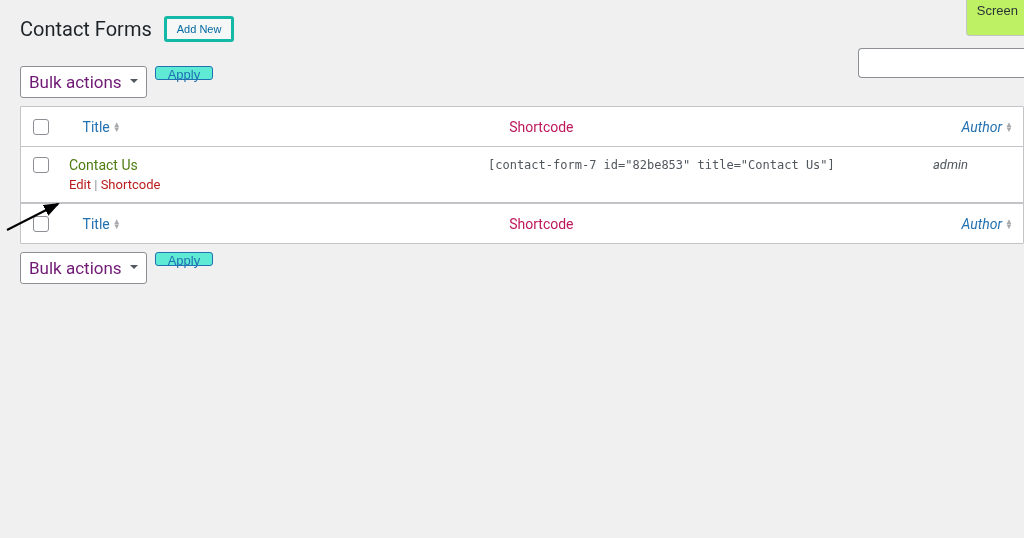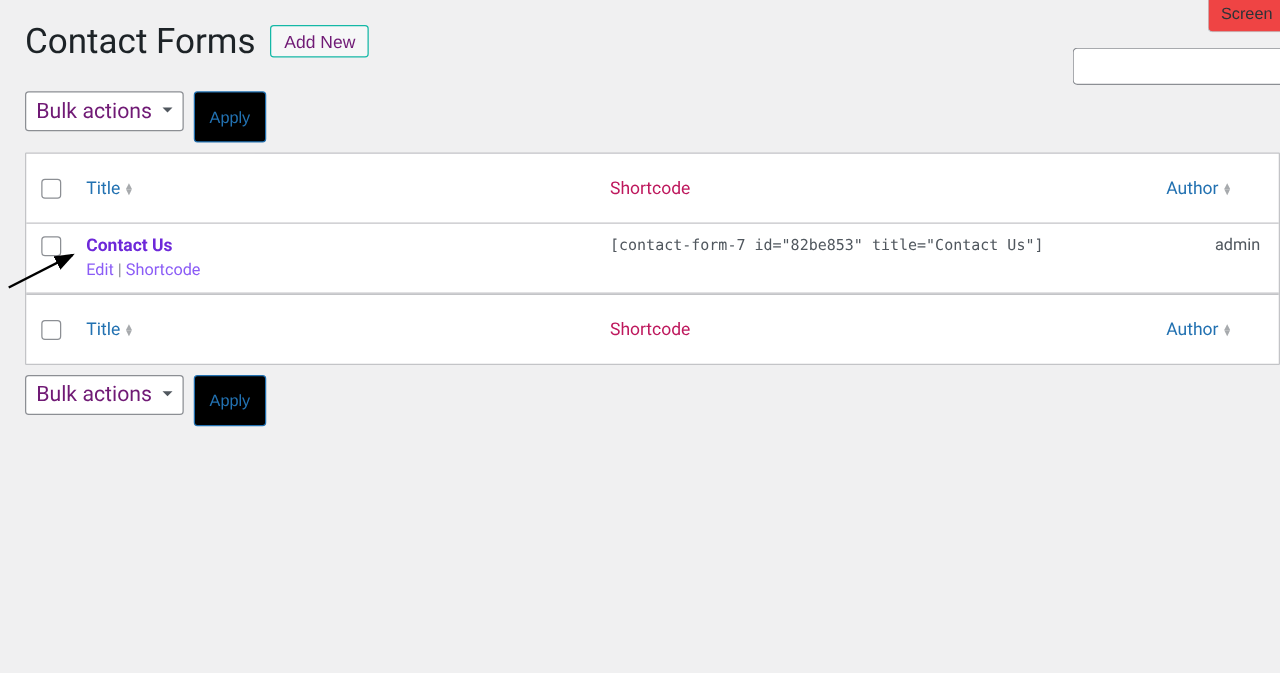--- a/index.html
+++ b/index.html
@@ -17,26 +17,26 @@
     .top-right {
       position: absolute;
       top: 0;
       right: 0;
       display: flex;
       flex-direction: column;
       align-items: flex-end;
       gap: 12px;
     }
     .screen-btn {
-      background: #ef4444;
+      background: #bef264;
       border: 1px solid #c3c4c7;
       border-right: none;
       border-top: none;
       border-radius: 0 0 0 4px;
-      padding: 3px 6px 7px 10px;
+      padding: 3px 6px 17px 10px;
       font-size: 13px;
       color: #2c3338;
       cursor: pointer;
     }
     .search-box {
       height: 30px;
       width: 166px;
       border: 1px solid #8c8f94;
       border-right: none;
       border-radius: 4px 0 0 4px;
@@ -45,31 +45,31 @@
       font-size: 14px;
     }
     .header {
       display: flex;
       align-items: center;
       gap: 12px;
       padding-top: 16px;
       padding-bottom: 24px;
     }
     .header h1 {
-      font-size: 28px;
+      font-size: 20px;
       font-weight: 400;
       color: #1d2327;
     }
     .add-new-btn {
       background: #f6f7f7;
-      border: 1px solid #14b8a6;
-      color: #701a75;
+      border: 3px solid #14b8a6;
+      color: #0369a1;
       padding: 4px 10px;
       border-radius: 3px;
-      font-size: 14px;
+      font-size: 11px;
       cursor: pointer;
     }
     .bulkbar {
       display: flex;
       gap: 8px;
       margin-bottom: 8px;
     }
     .bulk-select {
       height: 32px;
       border: 1px solid #8c8f94;
@@ -85,46 +85,46 @@
     }
     .bulk-select::after {
       content: "";
       position: absolute;
       right: 8px;
       top: 12px;
       border: 4px solid transparent;
       border-top-color: #50575e;
     }
     .apply-btn {
-      height: 41px;
+      height: 14px;
       border: 1px solid #2271b1;
       color: #2271b1;
-      background: #000000;
+      background: #5eead4;
       padding: 0 12px;
       border-radius: 3px;
       font-size: 13px;
       cursor: pointer;
     }
     .table {
       background: #fff;
       border: 1px solid #c3c4c7;
       width: 1004px;
       border-radius: 1px;
     }
     .thead, .tfoot, .trow {
       display: flex;
       align-items: center;
       border-bottom: 1px solid #c3c4c7;
     }
     .tfoot { border-bottom: none; border-top: 1px solid #c3c4c7; }
-    .thead, .tfoot { height: 56px; }
+    .thead, .tfoot { height: 40px; gap: 14px; }
     .cb-col { width: 42px; padding-left: 12px; }
     .title-col { width: 425px; padding-left: 6px; }
     .shortcode-col { width: 445px; }
-    .author-col { flex: 1; padding-right: 10px; }
+    .author-col { flex: 1; padding-right: 10px; font-style: italic; }
     .col-header {
       color: #2271b1;
       font-size: 14px;
       display: flex;
       align-items: center;
       gap: 3px;
       cursor: pointer;
     }
     .col-header.plain { color: #be185d; cursor: default; }
     .sort-icon {
@@ -136,38 +136,38 @@
     }
     .trow { padding: 10px 0; align-items: flex-start; }
     .checkbox {
       width: 16px; height: 16px;
       border: 1px solid #8c8f94;
       border-radius: 3px;
       background: #fff;
       cursor: pointer;
     }
     .row-title {
-      color: #6d28d9;
-      font-weight: 700;
+      color: #4d7c0f;
+      font-weight: 400;
       font-size: 14px;
       cursor: pointer;
     }
     .row-actions {
       margin-top: 4px;
       font-size: 13px;
       color: #2271b1;
     }
-    .row-actions span { color: #8b5cf6; cursor: pointer; }
+    .row-actions span { color: #b91c1c; cursor: pointer; }
     .row-actions .sep { color: #8c8f94; cursor: default; }
     .shortcode-code {
       font-family: Consolas, Monaco, monospace;
       font-size: 12px;
       color: #50575e;
     }
-    .author-name { color: #50575e; font-size: 13px; margin-left: 39px; }
+    .author-name { color: #50575e; font-size: 13px; }
     .bulkbar.bottom { margin-top: 8px; margin-bottom: 0; }
     .arrow-annotation {
       position: absolute;
       left: 2px;
       top: 152px;
       pointer-events: none;
     }
   </style>
 </head>
 <body>

